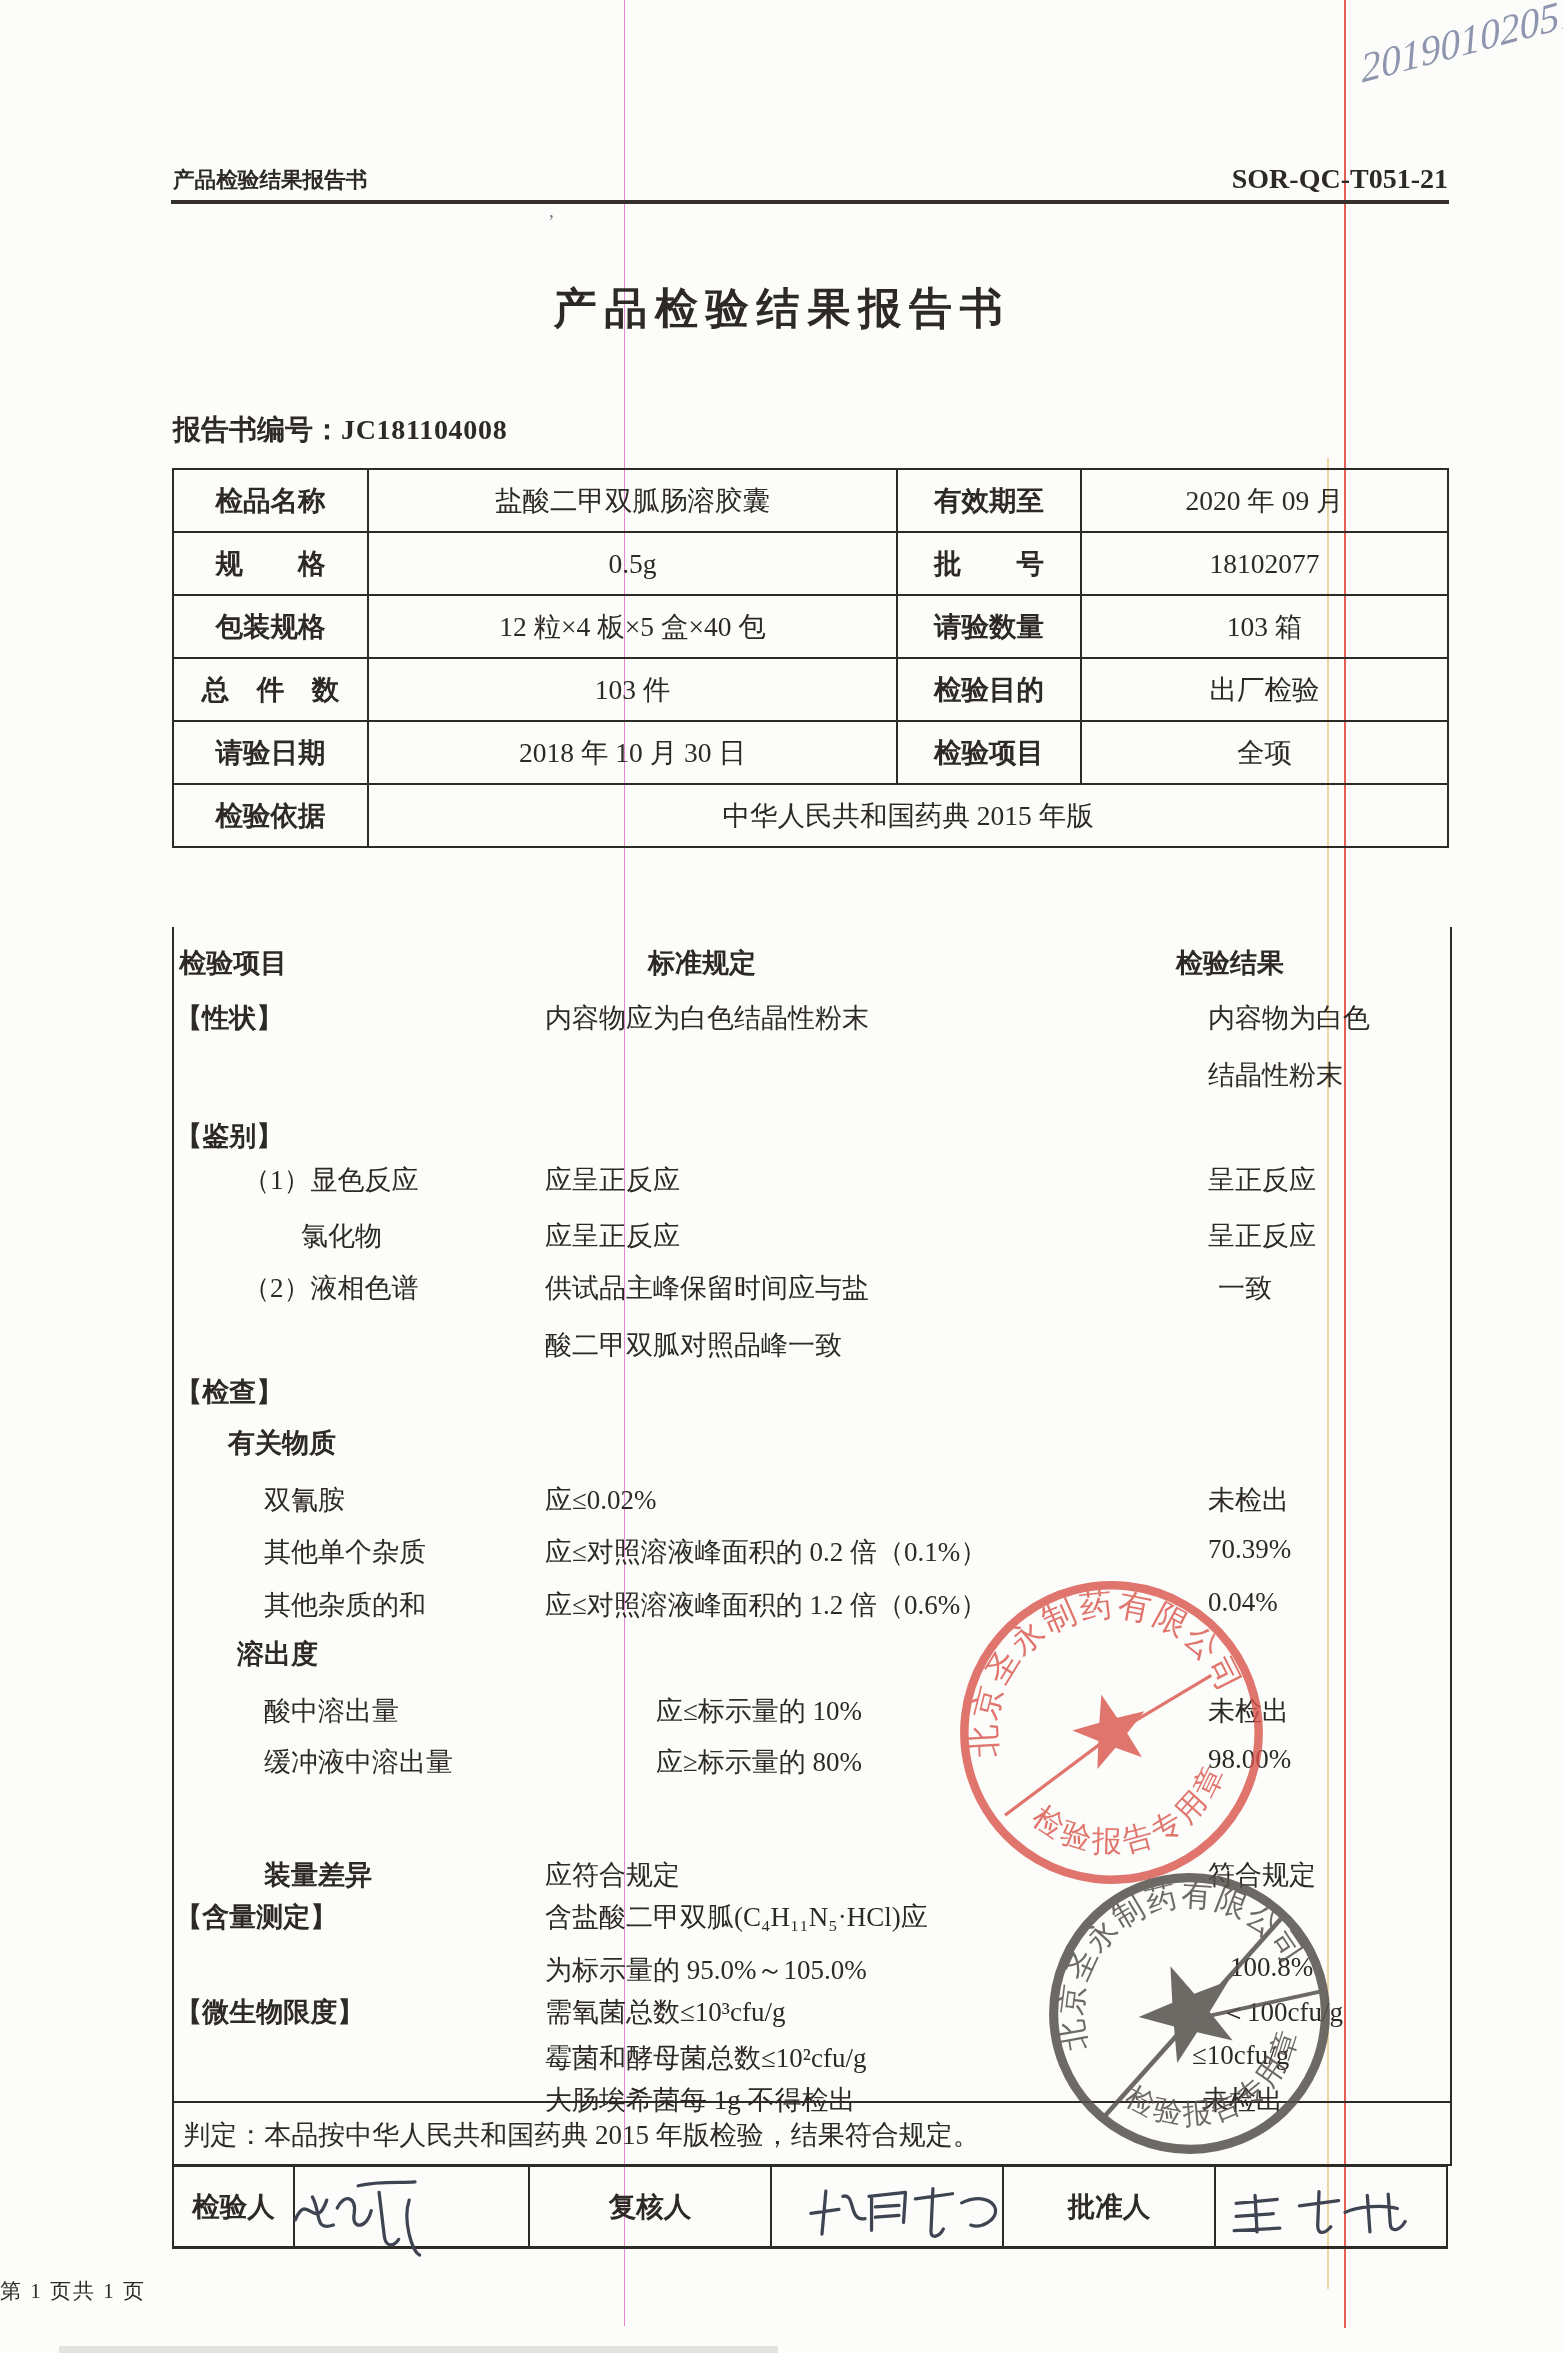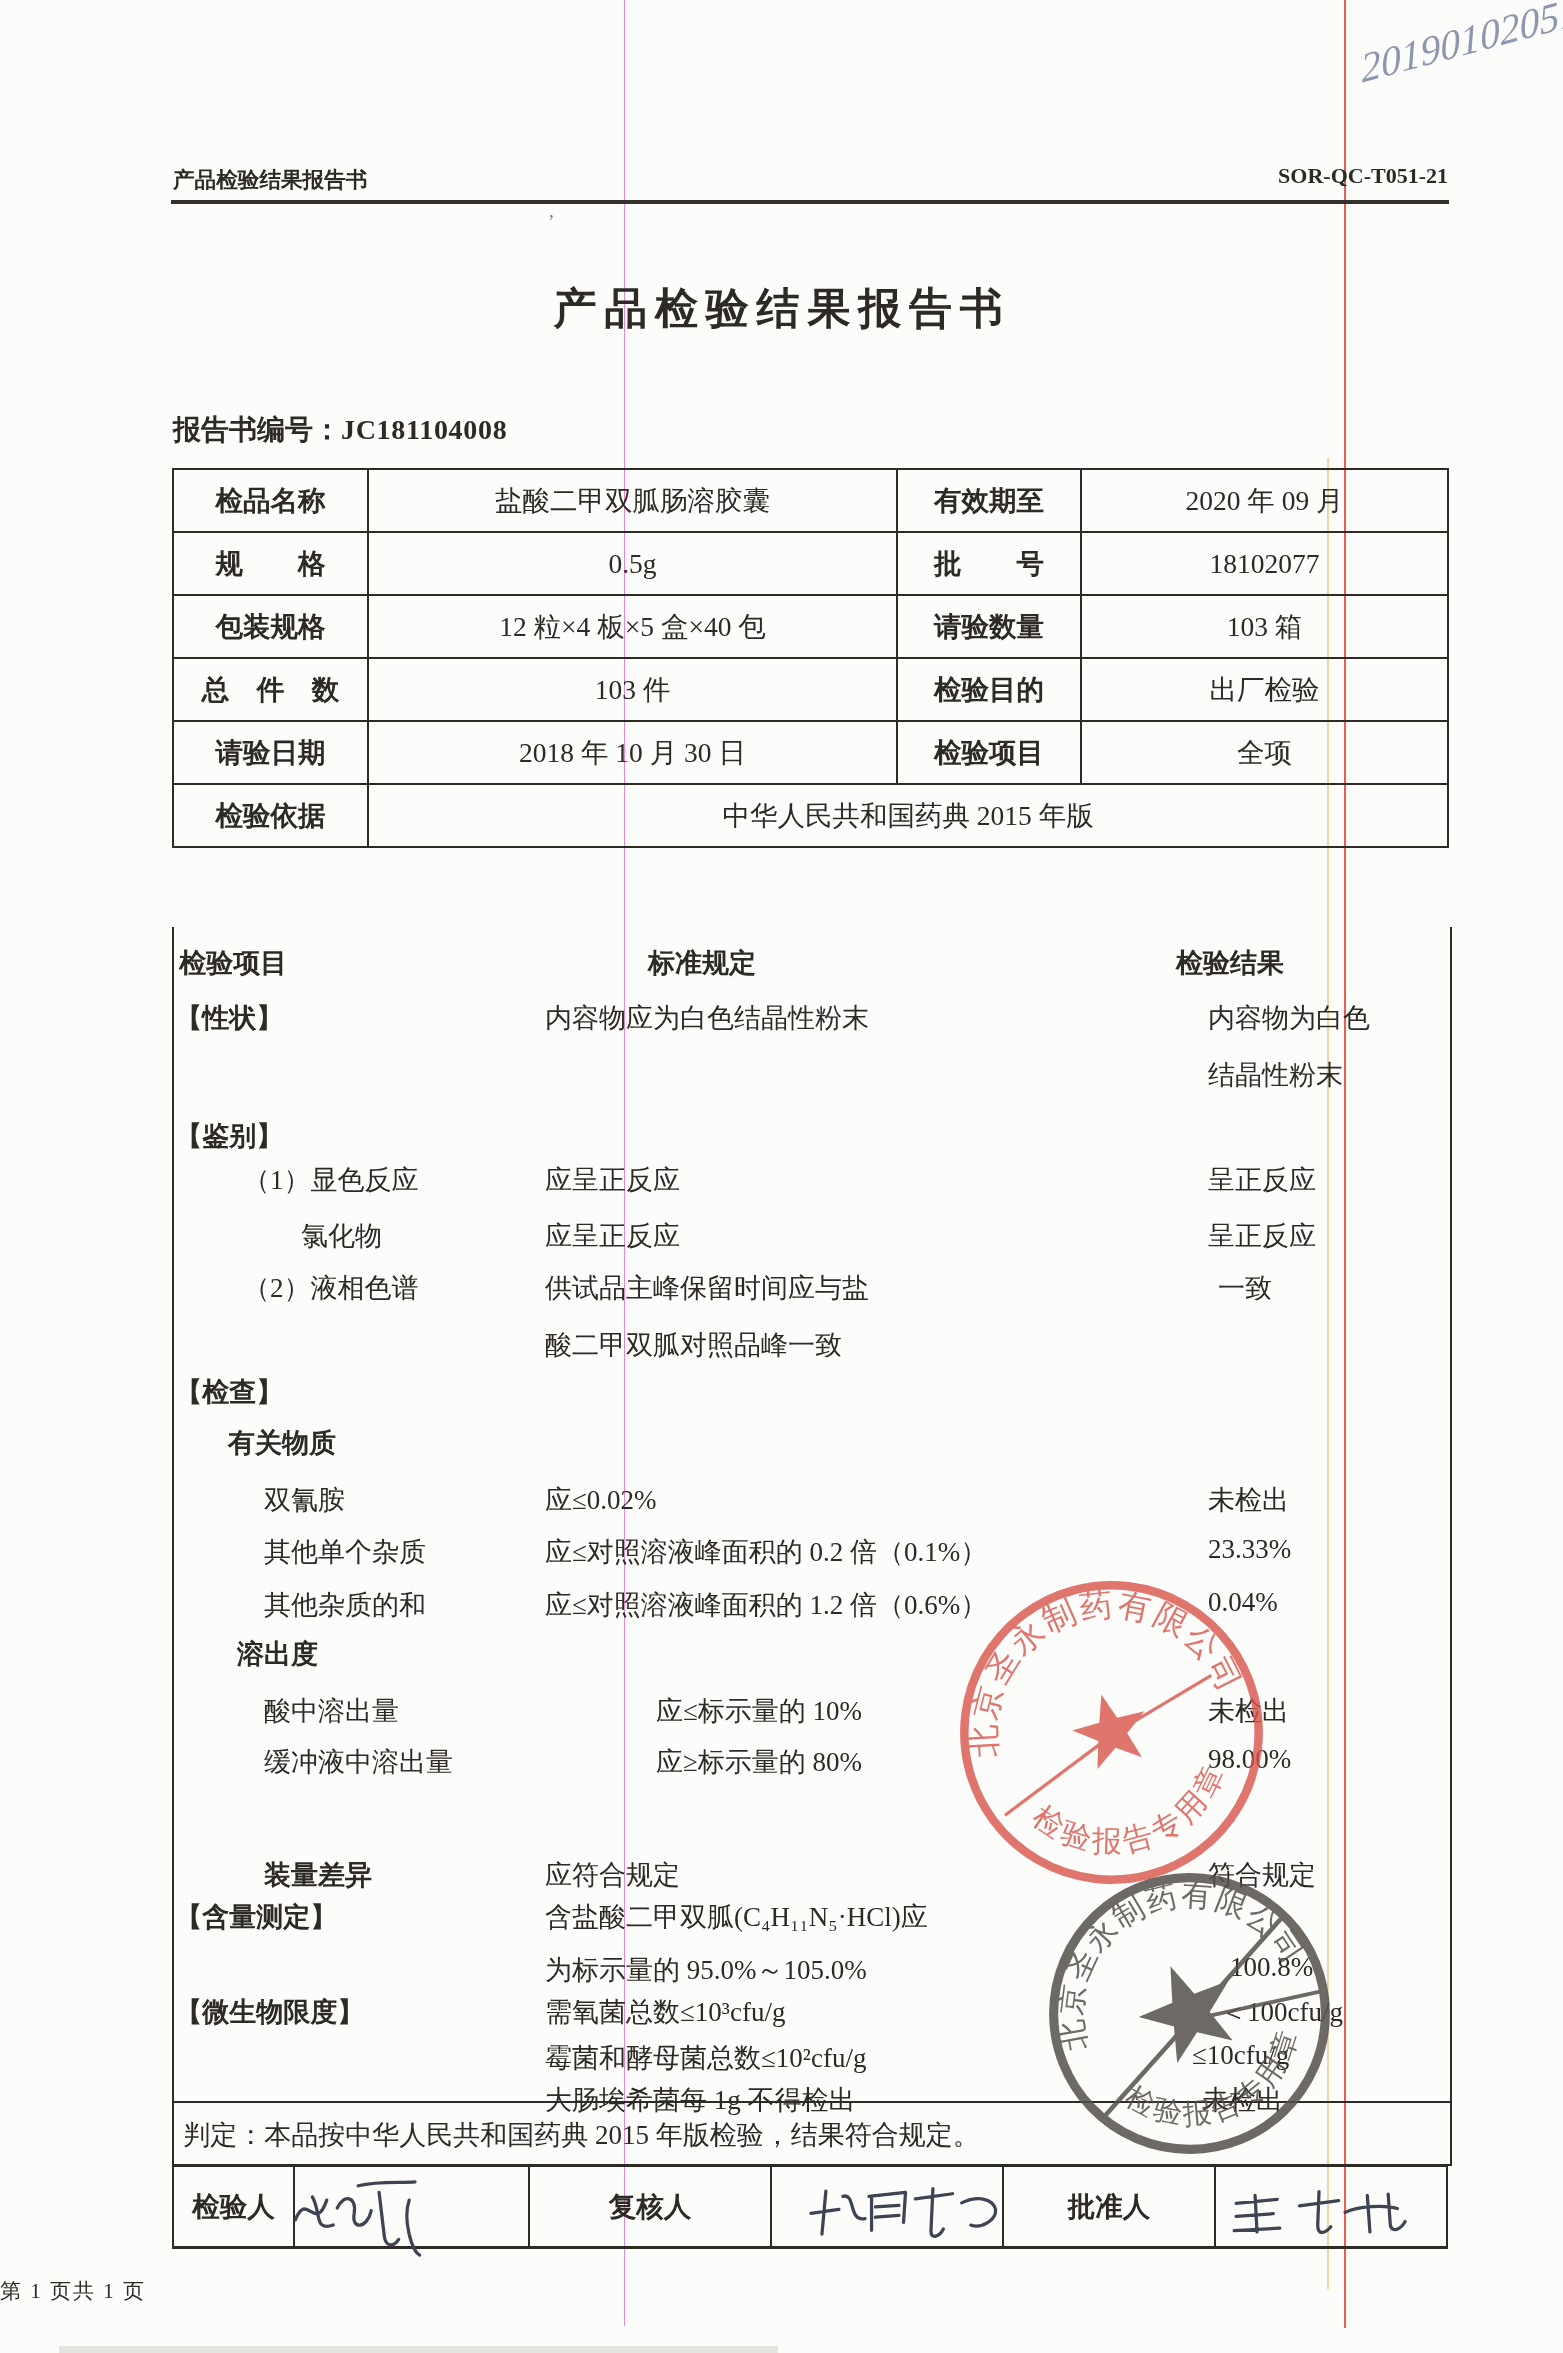--- a/index.html
+++ b/index.html
@@ -11,21 +11,21 @@
   .page{position:relative;width:1564px;height:2354px;background:var(--paper);
         font-family:"Liberation Serif","DejaVu Serif",serif;color:var(--text);overflow:hidden;}
   .abs{position:absolute;white-space:nowrap;}
   .b{font-weight:bold;}
   
   .scan-m{position:absolute;left:624px;top:0;width:1.3px;height:2326px;background:var(--scan-magenta);opacity:.75;}
   .scan-r{position:absolute;left:1344px;top:0;width:2px;height:2328px;background:var(--scan-red);opacity:.8;}
   .scan-y{position:absolute;left:1327px;top:458px;width:2px;height:1831px;background:var(--scan-yellow);opacity:.7;}
   
   .hdr-left{left:173px;top:165px;font-size:21.6px;font-weight:bold;}
-  .hdr-right{left:1216px;top:163px;width:232px;text-align:right;font-size:22px;font-weight:bold;}
+  .hdr-right{left:1216px;top:163px;width:232px;text-align:right;font-size:28px;font-weight:bold;}
   .hdr-rule{position:absolute;left:171px;top:200px;width:1278px;height:3.9px;background:#35302b;}
   .stray{left:548px;top:211px;font-size:19.6px;color:#777;}
   .title{left:0;top:280px;width:1564px;text-align:center;font-size:43px;font-weight:bold;letter-spacing:7.8px;}
   .repno{left:173px;top:411px;font-size:28px;font-weight:bold;}
   .repno .num{font-weight:bold;letter-spacing:0.7px;}
   .hand-num{left:1359px;top:44px;font-size:41px;font-style:italic;color:var(--ink-blue);
             transform:rotate(-15deg) skewX(-10deg);transform-origin:left top;letter-spacing:0px;opacity:.9;}
   
   table.info{position:absolute;left:172px;top:468px;width:1276px;border-collapse:collapse;table-layout:fixed;}
   table.info td{border:2px solid var(--border);height:61px;font-size:27.5px;text-align:center;padding:0 3.9px;overflow:hidden;}
@@ -146,21 +146,21 @@
 
     <span class="rspan b" style="left:1.3px;top:447px">【检查】</span>
     <span class="rspan b" style="left:54px;top:498px">有关物质</span>
 
     <span class="rspan" style="left:90px;top:555px">双氰胺</span>
     <span class="rspan" style="left:371px;top:555px">应≤0.02%</span>
     <span class="rspan" style="left:1034px;top:555px">未检出</span>
 
     <span class="rspan" style="left:90px;top:607px">其他单个杂质</span>
     <span class="rspan" style="left:371px;top:607px">应≤对照溶液峰面积的 0.2 倍（0.1%）</span>
-    <span class="rspan" style="left:1034px;top:607px">23.33%</span>
+    <span class="rspan" style="left:1034px;top:607px">70.39%</span>
 
     <span class="rspan" style="left:90px;top:660px">其他杂质的和</span>
     <span class="rspan" style="left:371px;top:660px">应≤对照溶液峰面积的 1.2 倍（0.6%）</span>
     <span class="rspan" style="left:1034px;top:660px">0.04%</span>
 
     <span class="rspan b" style="left:63px;top:709px">溶出度</span>
 
     <span class="rspan" style="left:90px;top:766px">酸中溶出量</span>
     <span class="rspan" style="left:482px;top:766px">应≤标示量的 10%</span>
     <span class="rspan" style="left:1034px;top:766px">未检出</span>

